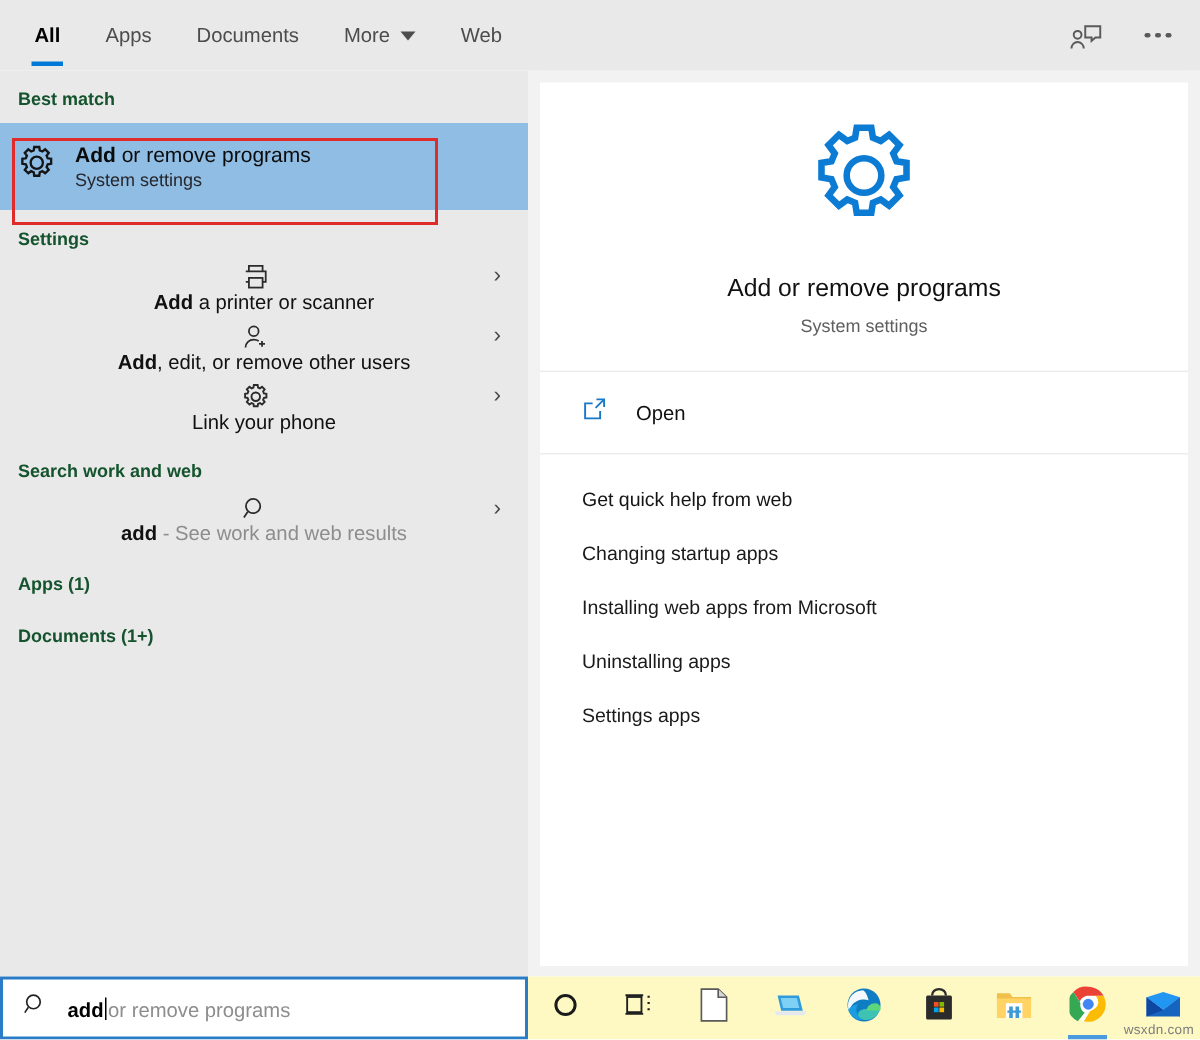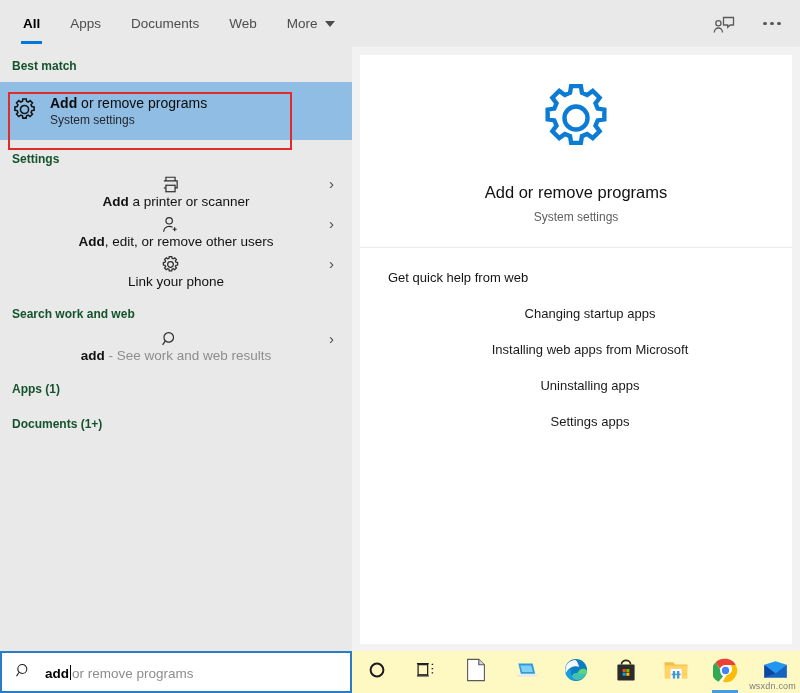--- a/index.html
+++ b/index.html
@@ -79,21 +79,21 @@
   }
   .preview-title { font-size: 16.5px; color: #111; margin-top: 22px; }
   .preview-sub { font-size: 12px; color: #5e5e5e; margin-top: 8px; }
   .open-row {
     height: 55px; display: flex; align-items: center; padding-left: 28px;
     border-bottom: 1px solid #ededed; cursor: default;
   }
   .open-row .lbl { font-size: 13.5px; color: #111; margin-left: 19px; }
   .help { padding: 22px 0 0 28px; }
   .help-hdr { font-size: 13px; font-weight: normal; color: #141414; }
-  .help-link { font-size: 13px; color: #1a1a1a; margin-top: 21px; cursor: default; text-align: center; }
+  .help-link { font-size: 13px; color: #1a1a1a; margin-top: 21px; cursor: default; }
 
   
   .searchbox {
     position: absolute; left: 0; top: 651px; width: 352px; height: 42px;
     background: #ffffff; border: 2px solid #2a7cc7;
     display: flex; align-items: center; padding-left: 13px;
   }
   .searchbox .q { font-size: 13.5px; color: #111; display: flex; align-items: baseline; margin-left: 13px; }
   .typed { font-weight: bold; color: #000; }
   .caretbar { display: inline-block; width: 1px; height: 15px; background: #000; margin: 0 1px; position: relative; top: 2px; }
@@ -134,25 +134,25 @@
       <div class="tab active">
         <span>All</span>
       </div>
       <div class="tab">
         <span>Apps</span>
       </div>
       <div class="tab">
         <span>Documents</span>
       </div>
       <div class="tab">
-        <span>Web</span>
-      </div>
-      <div class="tab">
         <span>More</span>
         <span class="caret"></span>
+      </div>
+      <div class="tab">
+        <span>Web</span>
       </div>
     </div>
     <div class="topright">
       <div class="iconbtn">
         <svg width="22" height="20" viewBox="0 0 22 20" fill="none" stroke="#5a5a5a" stroke-width="1.3">
           <path d="M10.5 3.5h10v7.5h-3.2l-2.6 2.3V11h-4.2z"></path>
           <circle cx="5.4" cy="9.2" r="2.6"></circle>
           <path d="M1.3 18.4c0-2.6 1.9-4.4 4.1-4.4s4.1 1.8 4.1 4.4"></path>
         </svg>
       </div>
@@ -246,20 +246,30 @@
       <span>
         <svg width="78" height="78" viewBox="0 0 24 24" fill="none" stroke="#0b7bd4" stroke-width="1.35">
           <path d="M12 8.45a3.55 3.55 0 1 0 0 7.1 3.55 3.55 0 0 0 0-7.1z"></path>
           <path d="M10.5 2.2h3l.33 2.05 1.6.67 1.72-1.27 2.12 2.12-1.27 1.72.67 1.6 2.05.33v3l-2.05.33-.67 1.6 1.27 1.72-2.12 2.12-1.72-1.27-1.6.67-.33 2.05h-3l-.33-2.05-1.6-.67-1.72 1.27-2.12-2.12 1.27-1.72-.67-1.6-2.05-.33v-3l2.05-.33.67-1.6-1.27-1.72 2.12-2.12 1.72 1.27 1.6-.67z"></path>
         </svg>
       </span>
       <div class="preview-title">Add or remove programs</div>
       <div class="preview-sub">System settings</div>
     </div>
 
+    <div class="open-row">
+      <span>
+        <svg width="17" height="17" viewBox="0 0 18 18" fill="none" stroke="#1878c8" stroke-width="1.35">
+          <path d="M12.8 10.5v5.3H2.2V5.2h5.3"></path>
+          <path d="M10.2 2.4h5.4v5.4"></path>
+          <path d="M15.6 2.4 9.6 8.4"></path>
+        </svg>
+      </span>
+      <span class="lbl">Open</span>
+    </div>
 
     <div class="help">
       <div class="help-hdr">Get quick help from web</div>
       <div class="help-link">Changing startup apps</div>
       <div class="help-link">Installing web apps from Microsoft</div>
       <div class="help-link">Uninstalling apps</div>
       <div class="help-link">Settings apps</div>
     </div>
   </div>
 

